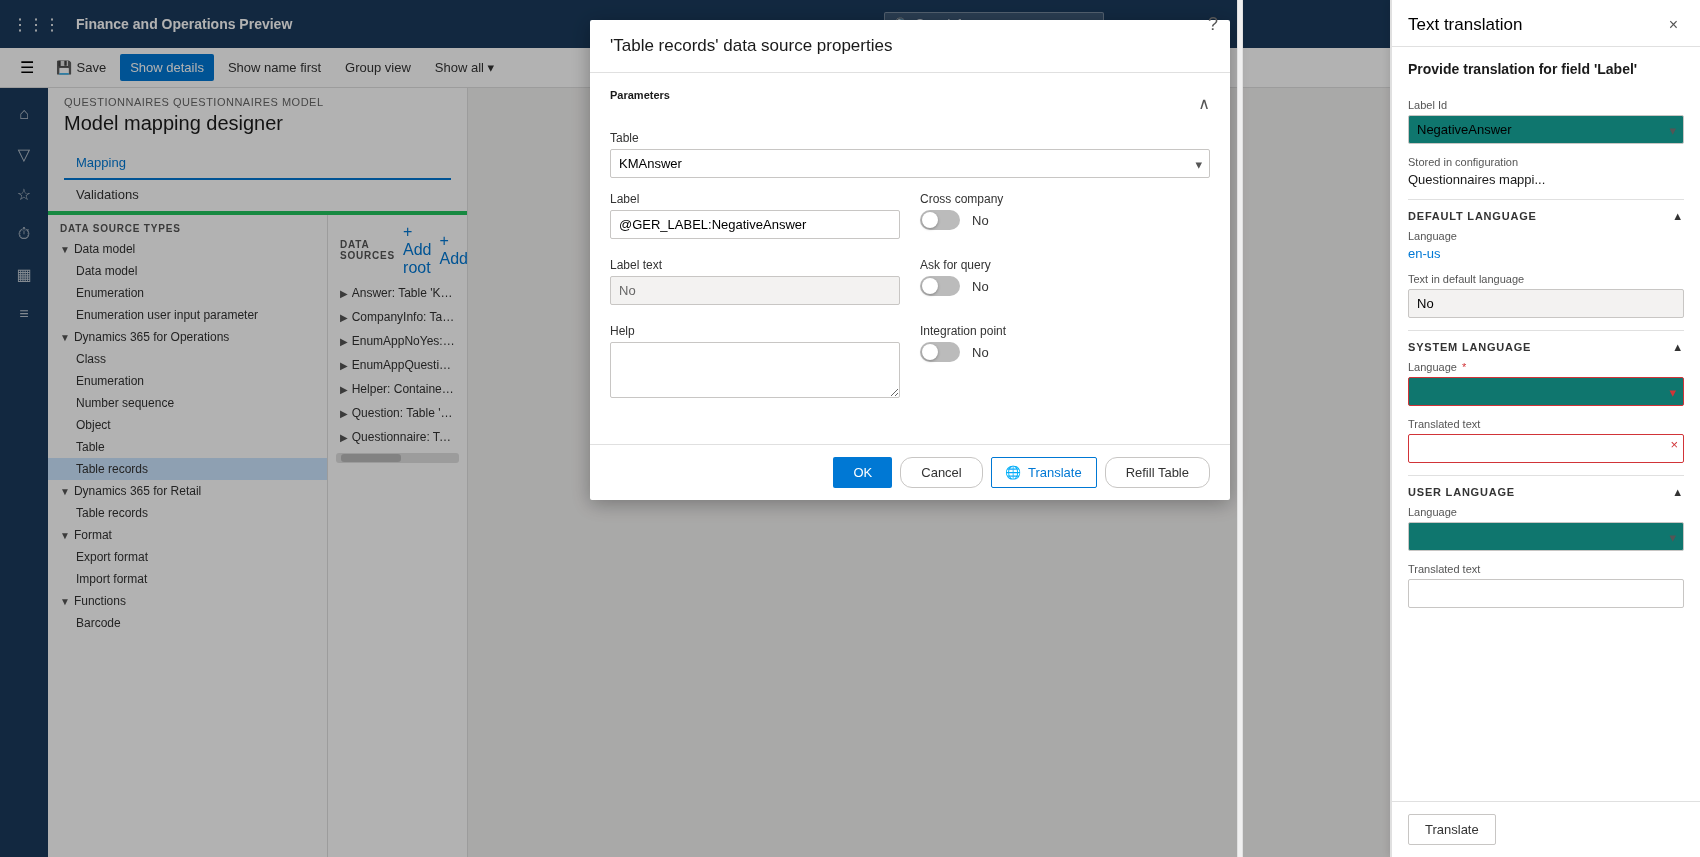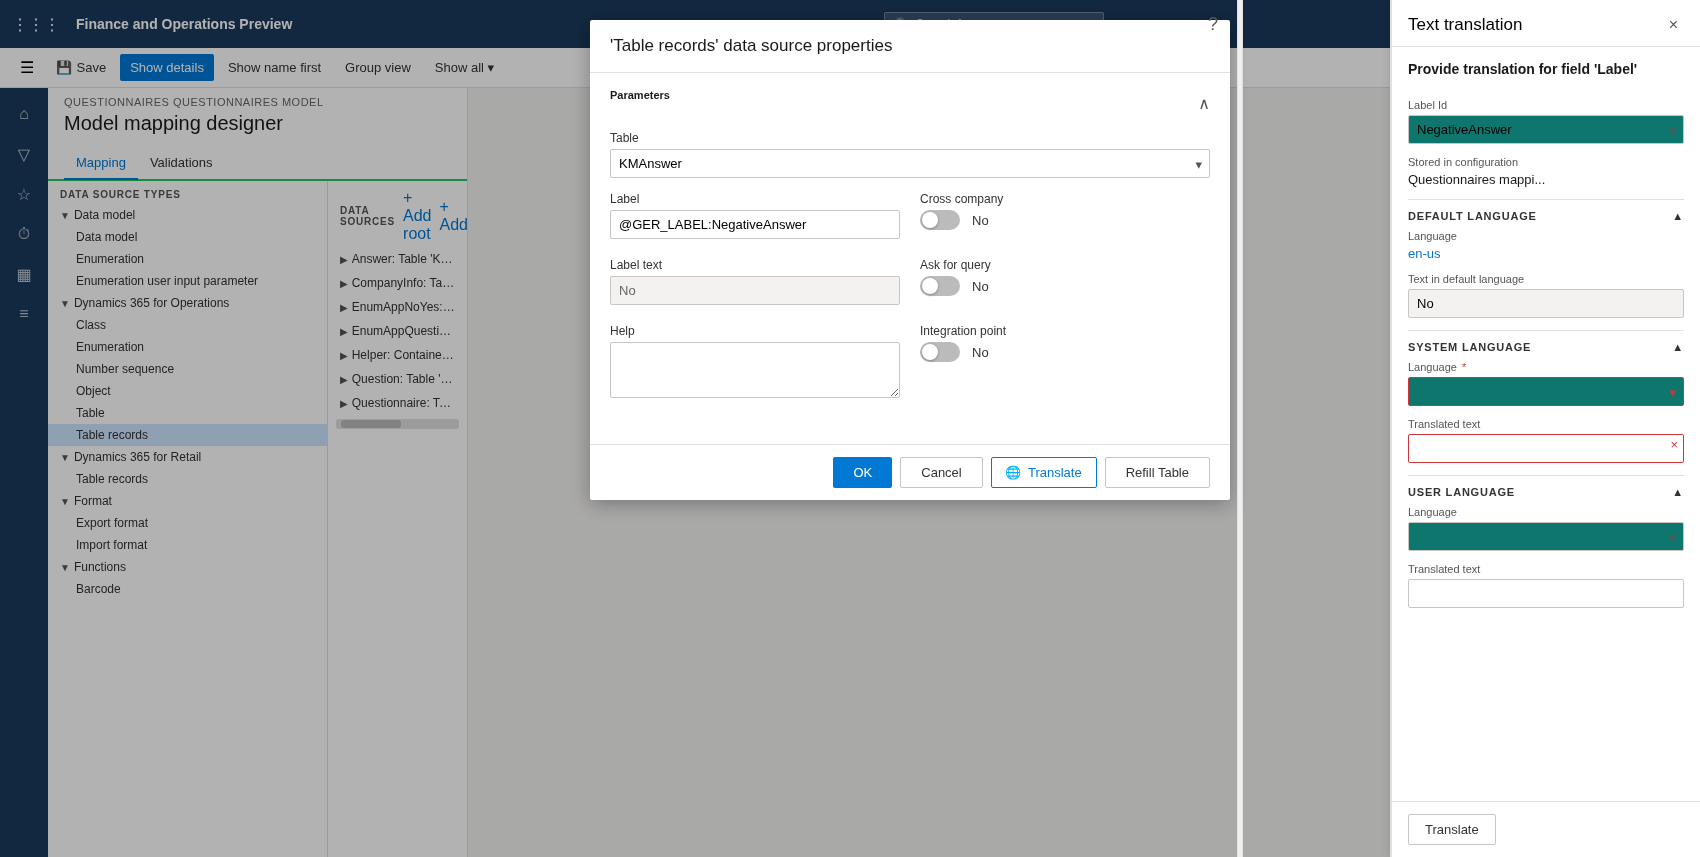--- a/index.html
+++ b/index.html
@@ -50,21 +50,21 @@
       display: flex; flex-direction: column; overflow: hidden;
     }
     .left-panel .breadcrumb {
       font-size: 11px; color: #666; padding: 8px 16px 4px;
       text-transform: uppercase; letter-spacing: 0.5px;
     }
     .left-panel .page-title {
       font-size: 20px; font-weight: 400; padding: 0 16px 12px; color: #1a1a1a;
     }
     .left-panel .tabs {
-      display: flex; border-bottom: 2px solid #22c55e; padding: 0 16px;
+      display: flex; border-bottom: 4px solid #22c55e; padding: 0 16px; flex-direction: column;
     }
     .left-panel .tabs .tab {
       padding: 8px 12px; cursor: pointer; font-size: 13px; color: #333;
       border-bottom: 2px solid transparent; margin-bottom: -1px;
     }
     .left-panel .tabs .tab.active { border-bottom-color: #0078d4; color: #0078d4; font-weight: 500; }
     .left-panel .content { display: flex; flex: 1; overflow: hidden; }
 
     
     .tree-panel {
@@ -164,21 +164,21 @@
     .modal-footer {
       display: flex; justify-content: flex-end; padding: 12px 20px;
       border-top: 1px solid #e0e0e0; gap: 8px;
     }
     .btn-primary {
       background: #0078d4; color: white; border: none; padding: 7px 20px;
       cursor: pointer; font-size: 13px; border-radius: 2px;
     }
     .btn-secondary {
       background: white; color: #333; border: 1px solid #c8c6c4;
-      padding: 7px 20px; cursor: pointer; font-size: 13px; border-radius: 2px;
+      padding: 7px 20px; cursor: pointer; font-size: 13px; border-radius: 12px;
     }
     .btn-translate {
       background: white; color: #0078d4; border: 1px solid #0078d4;
       padding: 7px 14px; cursor: pointer; font-size: 13px; border-radius: 2px;
       display: flex; align-items: center; gap: 6px;
     }
 
     
     .right-panel {
       width: 310px; background: white; border-left: 2px solid #e0e0e0;

